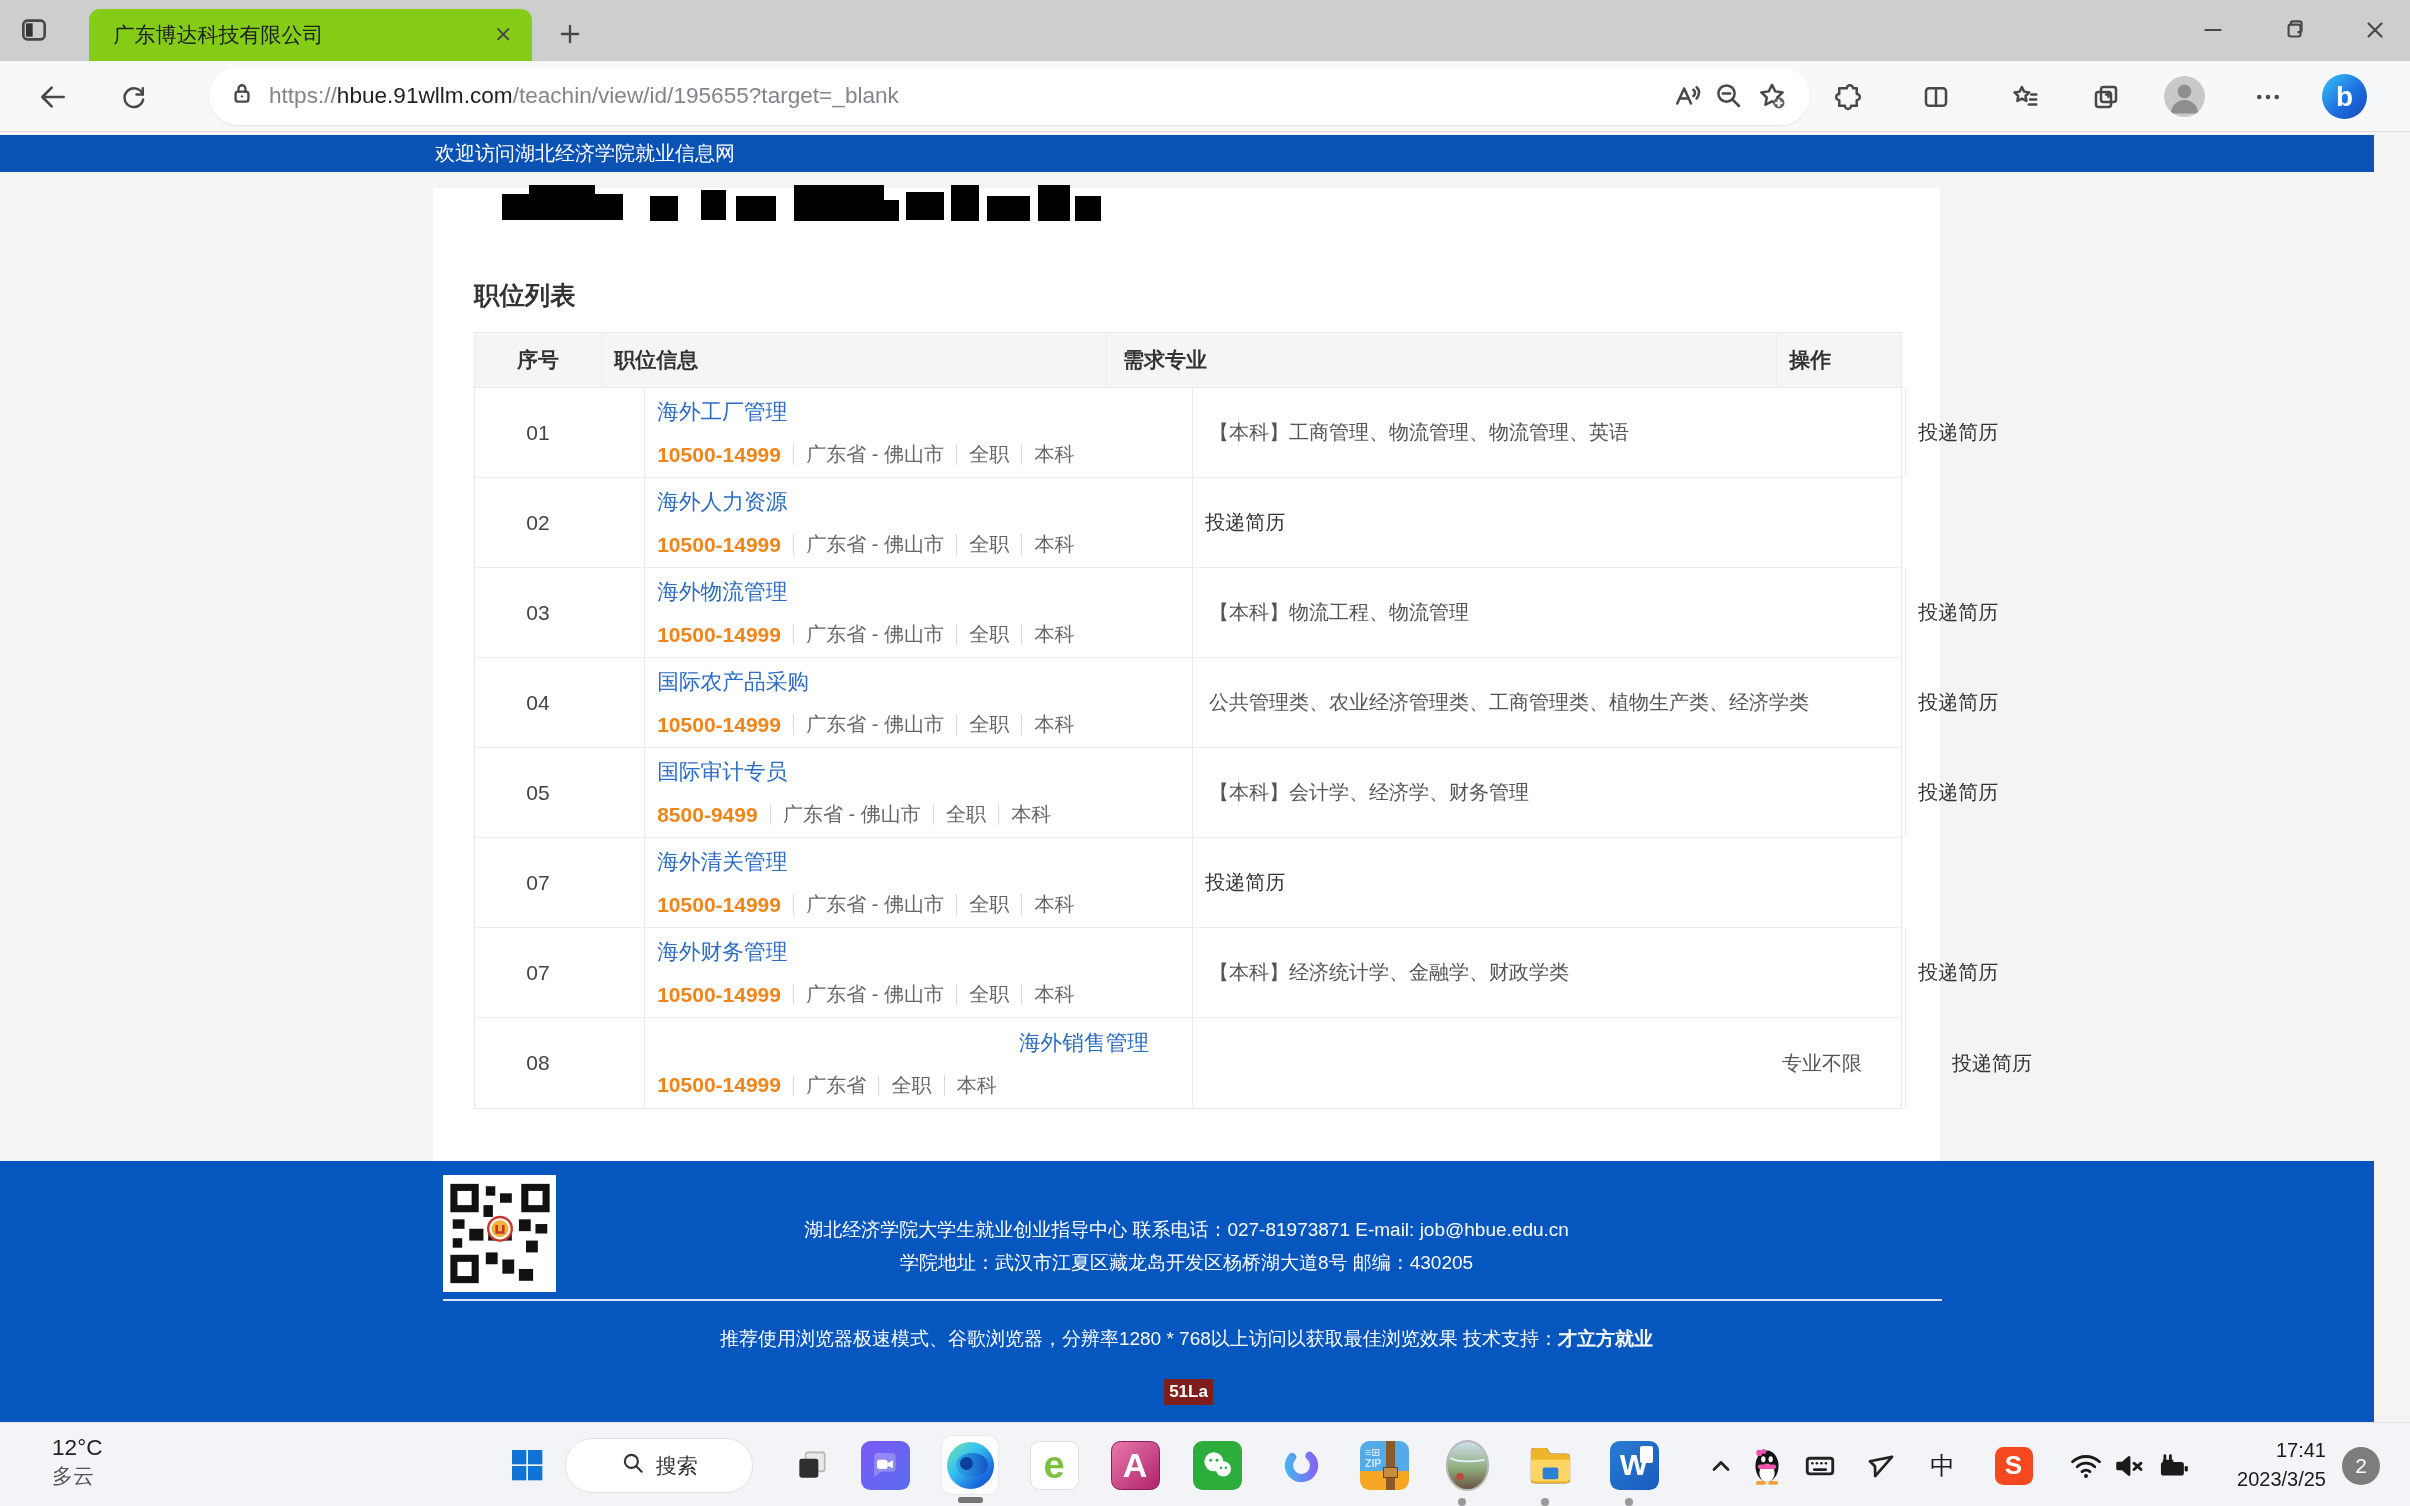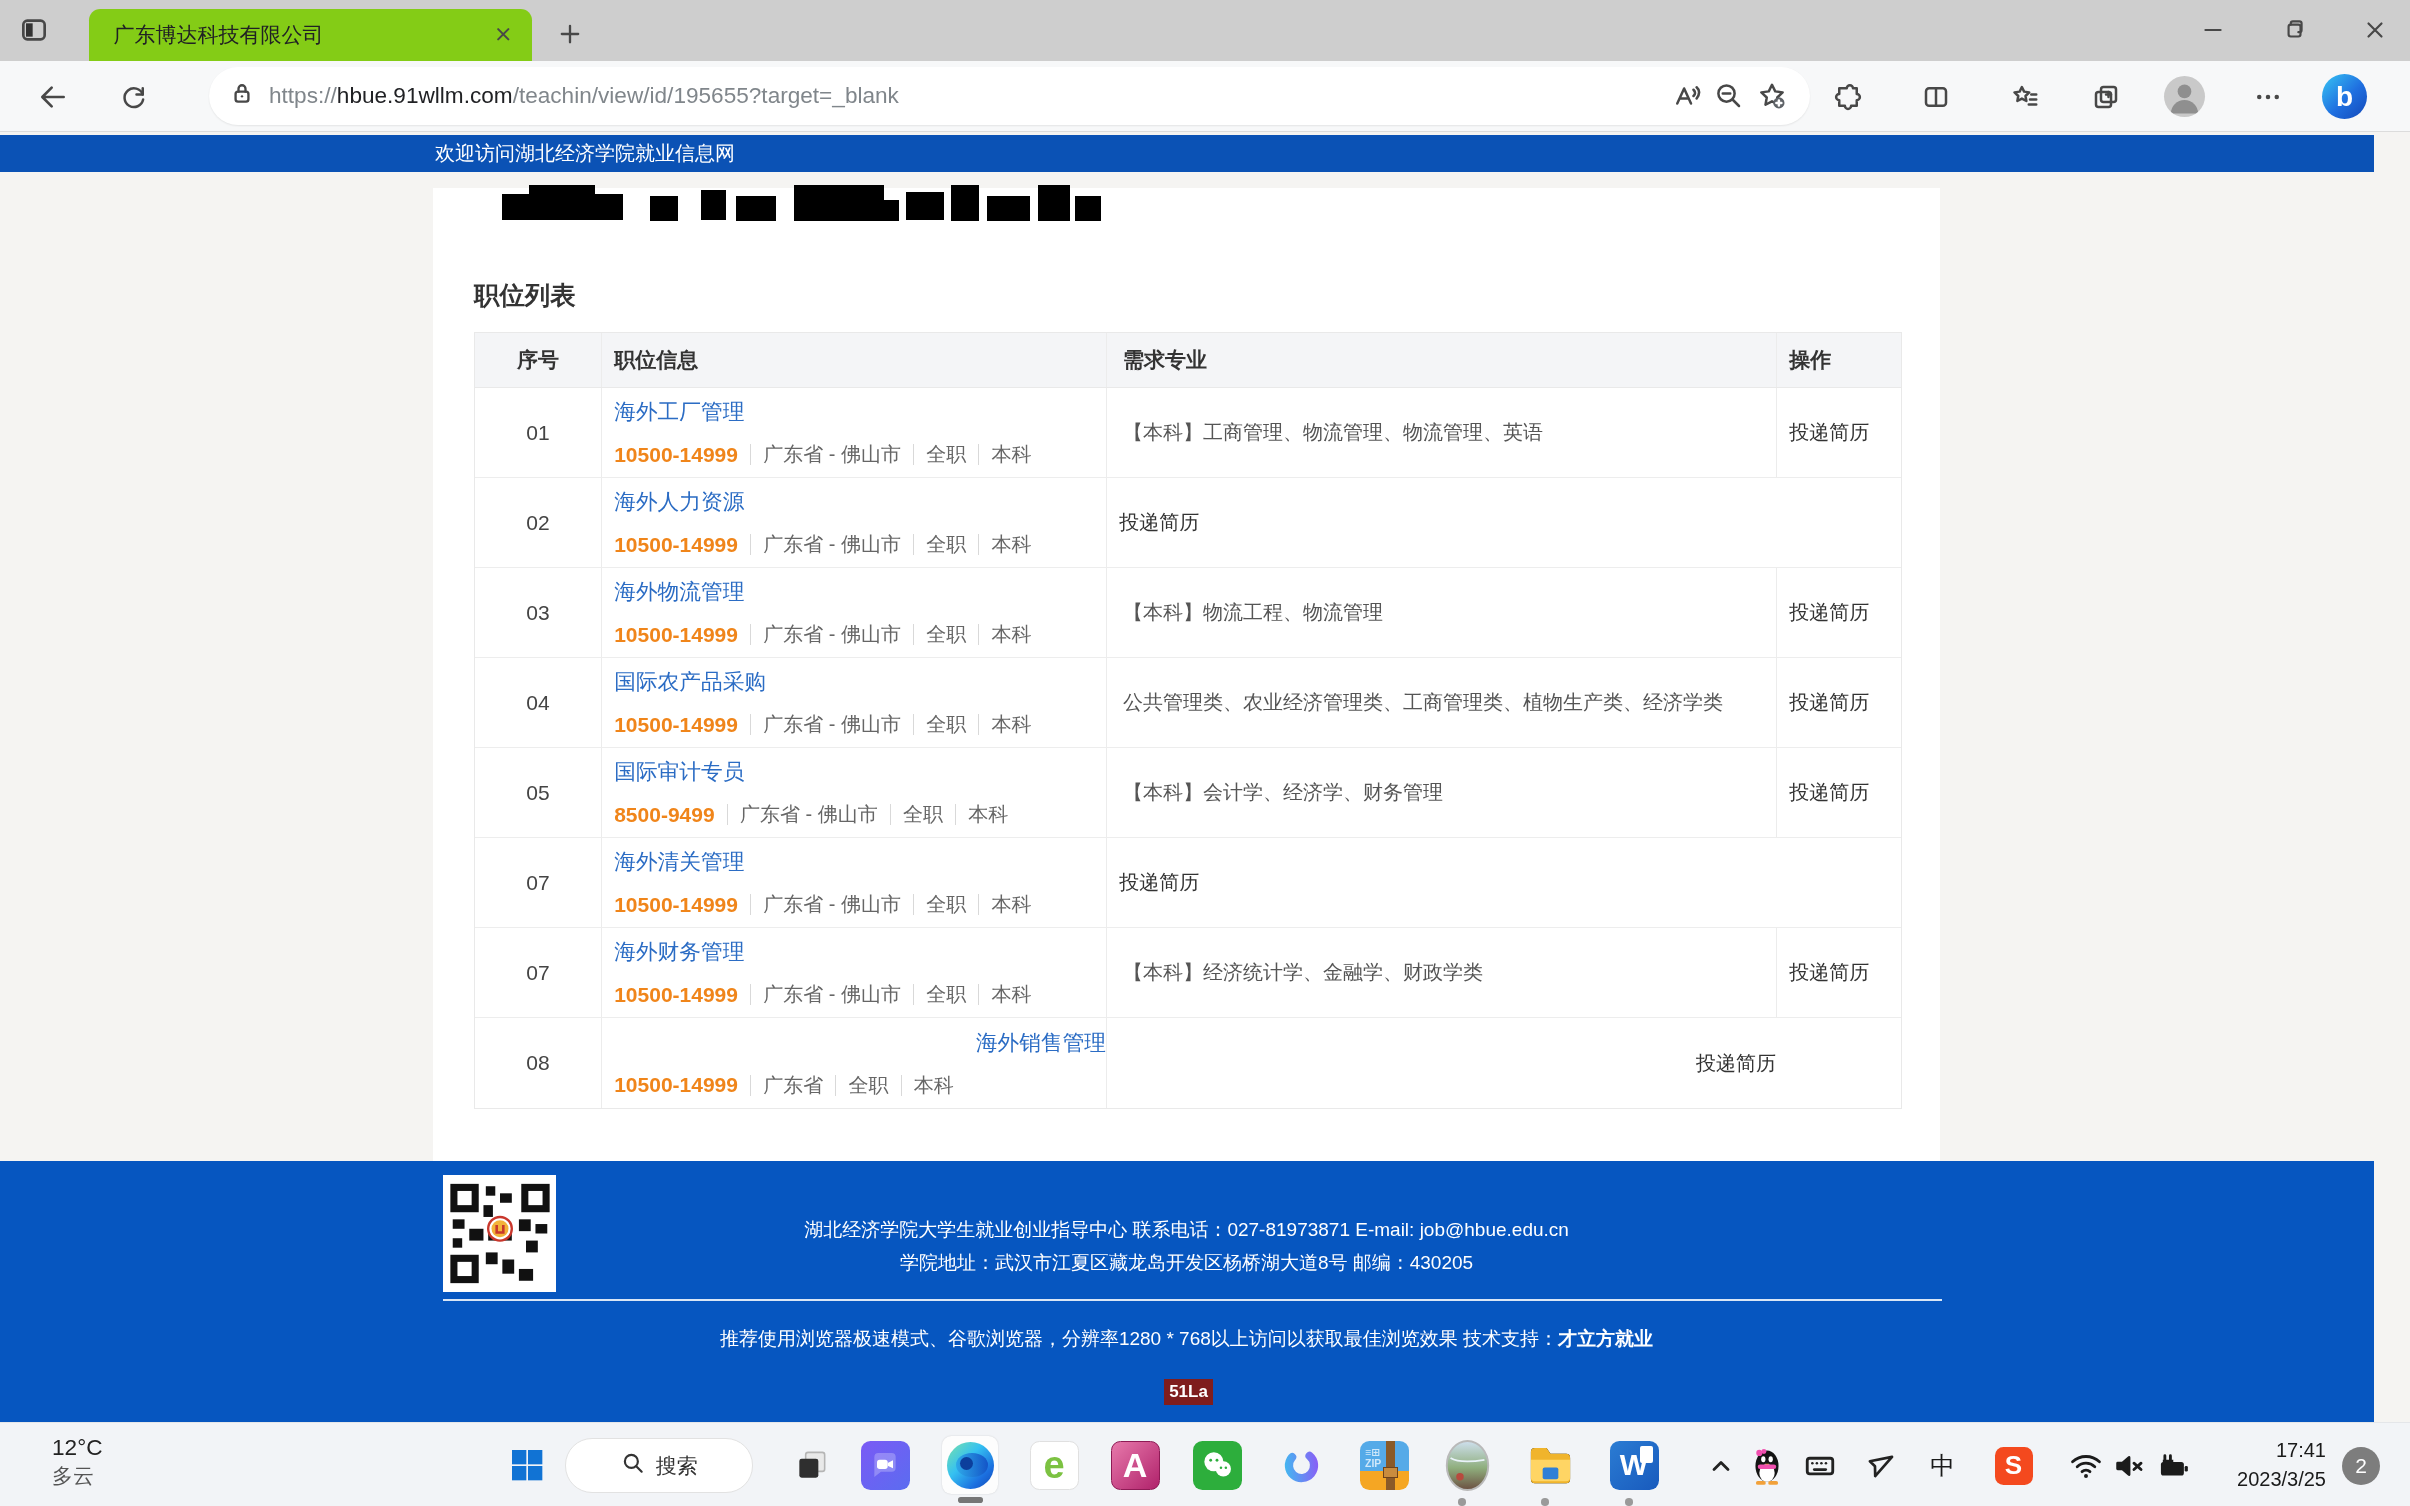--- a/index.html
+++ b/index.html
@@ -28,21 +28,21 @@
   .banner span{margin-left:435px;color:#ffffff;font-size:20px;}
   .whitecol{position:absolute;left:433px;top:56px;width:1507px;height:974px;background:#ffffff;}
   .pixlogo{position:absolute;left:0;top:0;}
   .pixlogo div{position:absolute;background:#000;}
   .sec-title{position:absolute;left:474px;top:147px;font-size:25.4px;font-weight:bold;color:#333;}
   .jobtable{position:absolute;left:474px;top:200px;width:1428px;border:0.9px solid #e9e9e9;background:#fff;}
   .thead{display:grid;grid-template-columns:126px 505px 670px 127px;height:55px;background:#f4f5f7;border-bottom:0.9px solid #e9e9e9;}
   .thead .hc{display:flex;align-items:center;font-size:21px;font-weight:bold;color:#333;border-left:0.9px solid #ececec;padding-left:12.2px;}
   .thead .hc:first-child{border-left:none;justify-content:center;padding-left:0;}
   .thead .hc.majors{padding-left:16px;}
-  .trow{display:grid;grid-template-columns:126px 505px 670px 127px;height:90px;border-bottom:0.9px solid #ededed;background:#fff;}
+  .trow{display:grid;grid-template-columns:126px 505px 670px 127px;height:90px;border-bottom:0.9px solid #ededed;background:#fff;gap:43px;}
   .trow:last-child{border-bottom:none;text-align:right;}
   .tc{border-left:0.9px solid #ececec;display:flex;flex-direction:column;justify-content:center;}
   .tc.no{border-left:none;align-items:center;font-size:21px;color:#444;}
   .tc.info{padding-left:12.2px;}
   .tc.majors{padding-left:16px;font-size:20px;color:#555;}
   .tc.act{padding-left:12.2px;font-size:20px;color:#333;}
   .job-title{font-size:21.7px;color:#2b6cc4;margin-bottom:15px;cursor:pointer;}
   .job-meta{display:flex;align-items:center;font-size:20px;color:#666;}
   .salary{color:#f0851a;font-weight:bold;font-size:21px;}
   .sep{display:inline-block;width:0.9px;height:21px;background:#d9d9d9;margin:0 12.2px;}
@@ -370,20 +370,21 @@
               <div class="job-meta">
                 <span class="salary">10500-14999</span>
                 <i class="sep"></i>
                 <span>广东省</span>
                 <i class="sep"></i>
                 <span>全职</span>
                 <i class="sep"></i>
                 <span>本科</span>
               </div>
             </div>
+            <div class="tc majors">专业不限</div>
             <div class="tc act">
               <span style="cursor: pointer;">投递简历</span>
             </div>
           </div>
         </div>
     </div>
 
     <div class="footer">
       <div class="qr">
         <svg width="104" height="107" viewBox="0 0 44 44">

